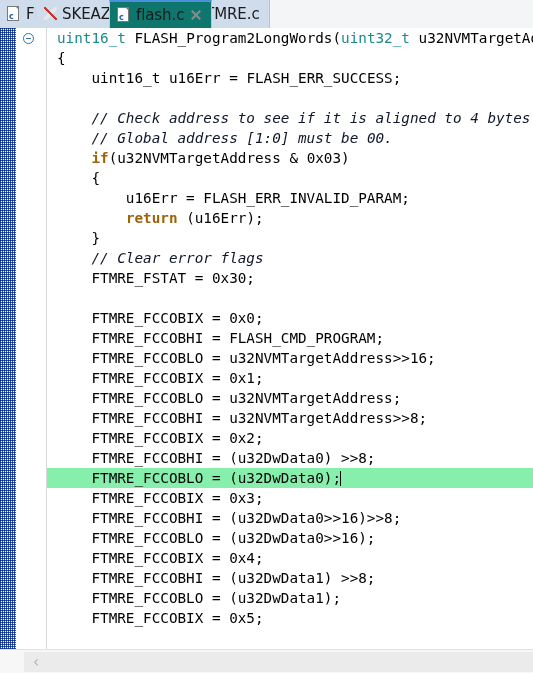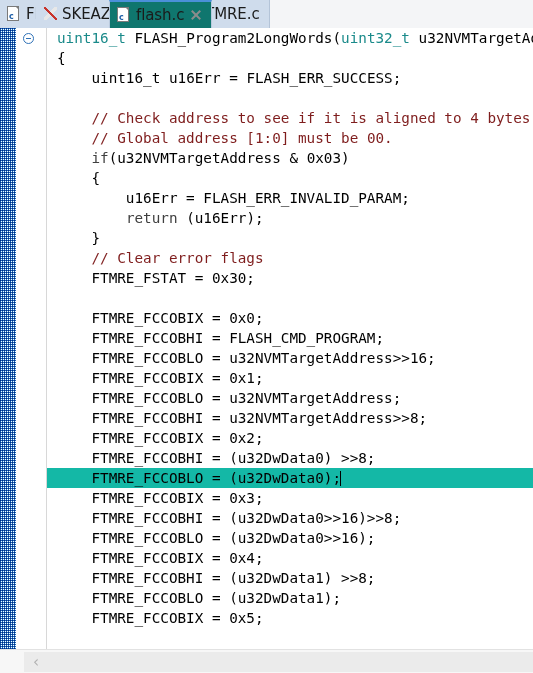--- a/index.html
+++ b/index.html
@@ -168,34 +168,34 @@
     white-space: pre;
     color: #000000;
   }
   .line {
     position: relative;
     height: 20px;
     padding-left: 10px;
     box-sizing: border-box;
   }
   .line.current {
-    background: #14b8a6;
+    background: #86efac;
   }
   
   .current-band {
     position: absolute;
     left: 17px;
     width: 516px;
     height: 20px;
     background: #e6eff8;
     pointer-events: none;
   }
-  .kw      { color: #404040; font-weight: normal; }
+  .kw      { color: #a16207; font-weight: bold; }
   .typ     { color: #1a8a8a; }
-  .cmt     { color: #7f1d1d; }
+  .cmt     { color: #0f172a; font-style: italic; }
   .fn      { color: #000000; font-weight: normal; }
   .caret {
     display: inline-block;
     width: 0;
     border-left: 1.5px solid #000;
     height: 15px;
     vertical-align: -3px;
     margin-left: -1px;
   }
 

